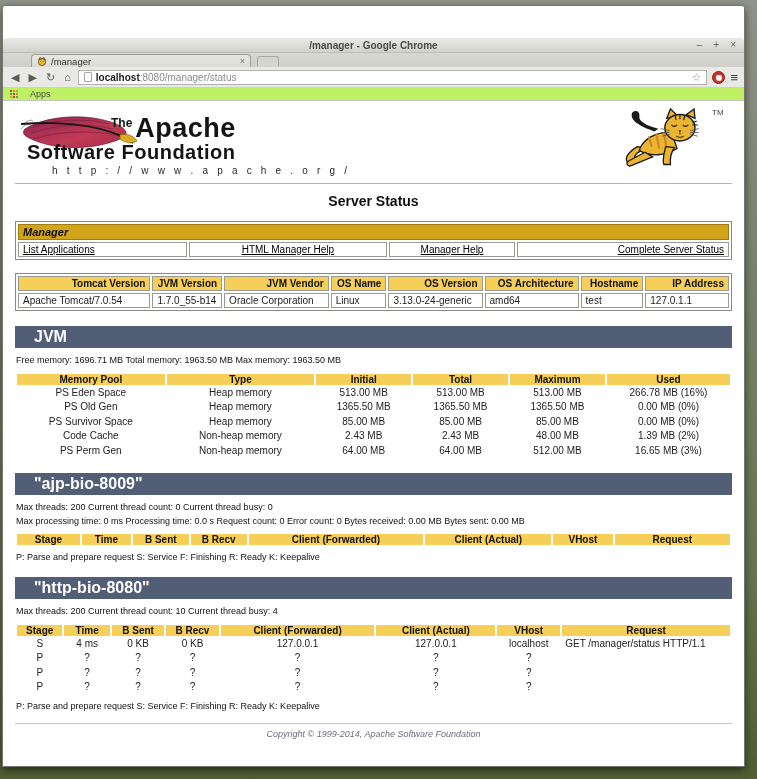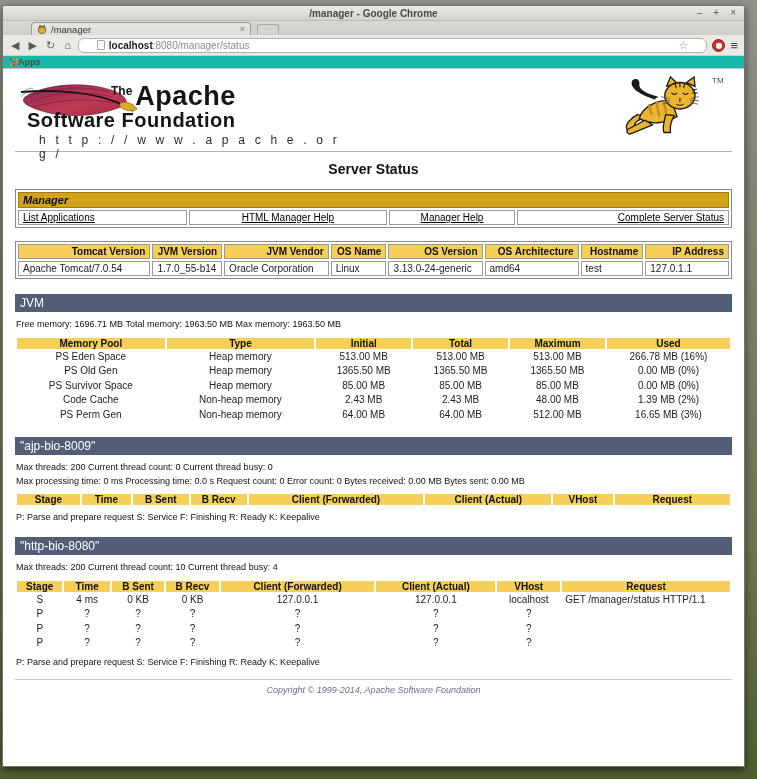--- a/index.html
+++ b/index.html
@@ -14,20 +14,21 @@
     position:absolute; left:2px; top:5px; right:12px; bottom:12px;
     border:1px solid #76766f; border-radius:3px 3px 0 0;
     box-shadow:0 3px 8px rgba(0,0,0,.55);
     display:flex; flex-direction:column; background:#fff;
   }
   .titlebar {
     height:15px; background:linear-gradient(#e9e9e6,#d2d2cd);
     border-bottom:1px solid #bdbdb7; border-radius:3px 3px 0 0;
     display:flex; align-items:center; justify-content:center; position:relative;
     flex:0 0 auto;
+    margin-top:32px;
   }
   .titlebar-text { font-size:10px; font-weight:bold; color:#4a4a48; }
   .win-controls { position:absolute; right:8px; top:0; height:100%; display:flex; align-items:center; gap:11px; }
   .win-btn { font-size:10px; color:#666; line-height:1; cursor:default; }
   .tabstrip {
     height:14px; background:linear-gradient(#d8d8d3,#cfcfca);
     display:flex; align-items:flex-end; padding-left:28px; flex:0 0 auto;
   }
   .tab {
     width:220px; height:13px; background:linear-gradient(#e6e6e2,#dcdcd7);
@@ -37,64 +38,64 @@
   .tab-title { font-size:9.5px; color:#333; flex:1; white-space:nowrap; overflow:hidden; }
   .tab-close { font-size:9px; color:#777; }
   .newtab-stub { width:22px; height:10px; margin-left:6px; margin-bottom:1px;
     background:#d5d5d0; border:1px solid #a8a8a2; border-bottom:none; border-radius:3px 3px 0 0; }
   .toolbar {
     height:21px; background:#e9e9e5; border-bottom:1px solid #cfcfc9;
     display:flex; align-items:center; padding:0 6px; gap:5px; flex:0 0 auto;
   }
   .nav-btn { font-size:11px; color:#5a5a56; line-height:1; padding:0 2px; }
   .urlbar {
-    flex:1; height:15px; background:#fff; border:1px solid #b3b3ad; border-radius:6px;
-    display:flex; align-items:center; padding:0 18px; gap:4px;
+    flex:1; height:15px; background:#fff; border:1px solid #b3b3ad; border-radius:0;
+    display:flex; align-items:center; padding:0 5px; gap:4px;
   }
   .doc-icon { width:8px; height:10px; border:1px solid #a9a9a3; background:#fdfdfb; border-radius:1px; }
   .url-text { font-size:10px; flex:1; white-space:nowrap; overflow:hidden; }
   .url-host { color:#1c1c1c; }
   .url-path { color:#8b8b88; }
   .star-icon { font-size:11px; color:#9a9a95; line-height:1; }
   .ext-icon { width:13px; height:13px; border-radius:50%; background:#c5322c; border:1px solid #8e1f1c; position:relative; }
   .ext-icon::after { content:""; position:absolute; left:3px; top:3px; width:6px; height:6px; background:#fdf4f2; border-radius:2px 2px 3px 3px; }
   .menu-icon { font-size:13px; color:#444; line-height:1; font-weight:bold; }
   .bookmarks {
-    height:13px; background:#14b8a6; border-bottom:1px solid #c6c6c0;
-    display:flex; align-items:center; padding:0 7px; gap:0; flex:0 0 auto;font-weight:bold;
+    height:13px; background:#bef264; border-bottom:1px solid #c6c6c0;
+    display:flex; align-items:center; padding:0 7px; gap:12px; flex:0 0 auto;
   }
   .apps-grid { display:grid; grid-template-columns:repeat(3,2px); grid-gap:1px; }
   .apps-grid i { width:2px; height:2px; display:block; }
   .apps-label { font-size:9px; color:#4c4c48; }
   
   .viewport { flex:1; background:#fff; overflow:hidden; padding:6px 12px 0; }
   
   .page-header { position:relative; height:72px; }
   .asf-logo { position:relative; width:340px; height:72px; }
   .feather-svg { position:absolute; left:2px; top:2px; }
   .logo-text-block { position:absolute; left:0; top:0; width:100%; }
   .apache-line { margin:6px 0 0 96px; white-space:nowrap; }
   .logo-the { font-size:12px; font-weight:bold; color:#141414; vertical-align:10px; margin-right:3px; }
   .logo-apache { font-size:27px; font-weight:bold; color:#141414; letter-spacing:.5px; }
   .logo-line2 { font-size:20px; font-weight:bold; color:#141414; margin:-3px 0 0 12px; letter-spacing:.5px; }
-  .logo-url { font-size:12px; color:#2b2b2b; letter-spacing:3.2px; margin:1px 0 0 24px; }
+  .logo-url { font-size:10px; color:#2b2b2b; letter-spacing:3.2px; margin:1px 0 0 37px; }
   .tomcat-logo { position:absolute; right:6px; top:0; }
   .header-rule { border:none; border-top:1px solid #b5b5b0; margin:4px 0 0; }
   .page-title { text-align:center; font-size:14px; font-weight:bold; color:#0f0f0f; margin:9px 0 12px; }
   
   .ttable { width:100%; border-collapse:separate; border-spacing:2px; border:1px solid #8a8a84; background:#fff; table-layout:fixed; }
   .ttable td { border:1px solid #9a9a94; background:#fff; font-size:10px; padding:1px 4px; overflow:hidden; white-space:nowrap; }
   .ttable td.trow { background:#D2A41A; border-color:#a07c12; font-weight:bold; font-style:italic; font-size:11px; color:#111; }
   .ttable td.hdr { background:#F6CF58; font-weight:bold; text-align:right; color:#111; }
   .ttable td.val { text-align:left; color:#222; }
   .ttable a { color:#000; font-size:10px; }
   .al { text-align:left; } .ac { text-align:center; } .ar { text-align:right; }
   .gap14 { height:13px; }
   
-  .section-bar { background:#525D76; color:#fff; font-weight:normal; font-size:12px; padding:2px 5px; margin:15px 0 0; }
+  .section-bar { background:#525D76; color:#fff; font-weight:bold; font-size:16px; padding:2px 19px; margin:15px 0 0; }
   .stats { font-size:9px; color:#111; margin:6px 0 5px 1px; line-height:1.5; }
   
   .stable { width:100%; border-collapse:separate; border-spacing:2px 1px; table-layout:fixed; }
   .stable th { background:#F6CF58; font-weight:bold; font-size:10px; color:#111; padding:0 3px; text-align:center; white-space:nowrap; overflow:hidden; }
   .stable td { font-size:10px; color:#222; padding:0 3px; text-align:center; white-space:nowrap; overflow:hidden; line-height:1.35; }
   .stable td.req { text-align:left; }
   .legend { font-size:9px; color:#111; margin:6px 0 0 1px; }
   .footer-rule { border:none; border-top:1px solid #c9c9c4; margin:12px 0 5px; }
   .copyright { text-align:center; font-style:italic; font-size:9px; color:#6b6f7d; }
 </style>

